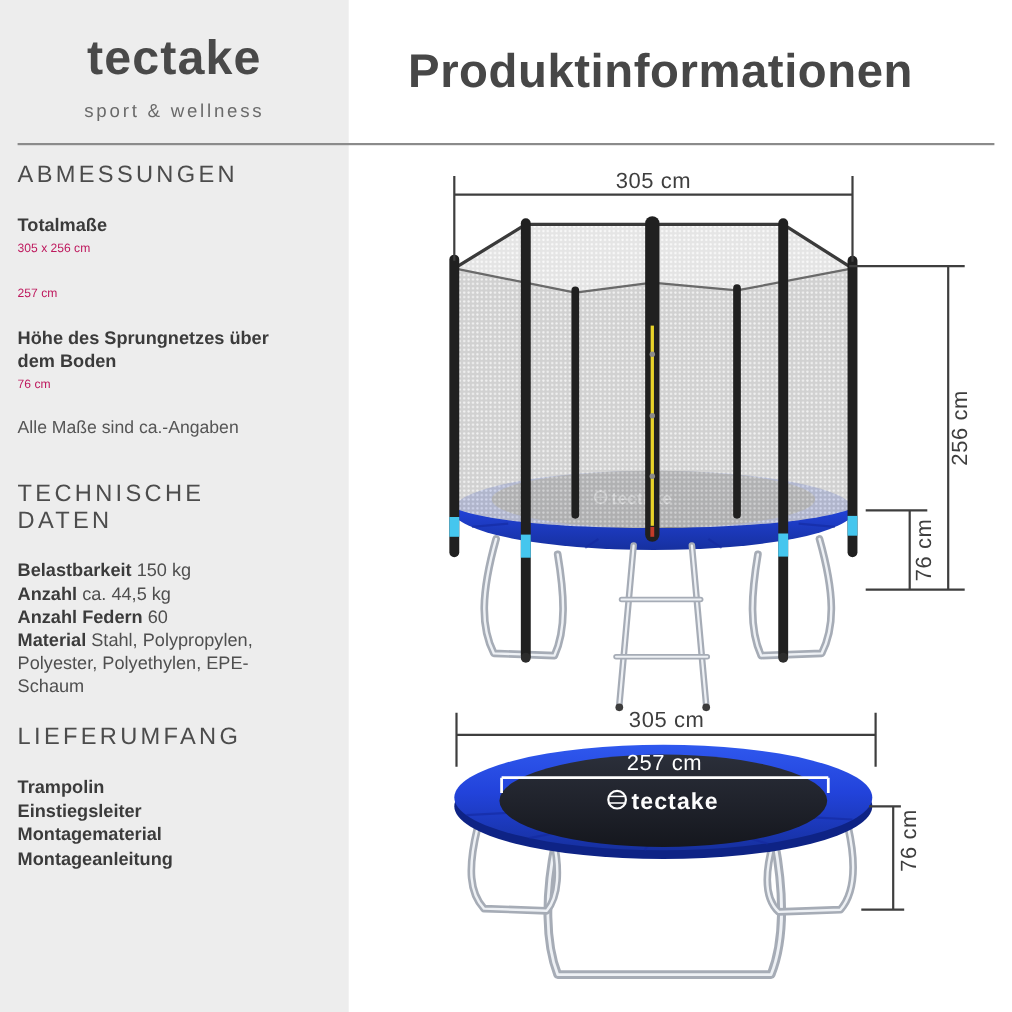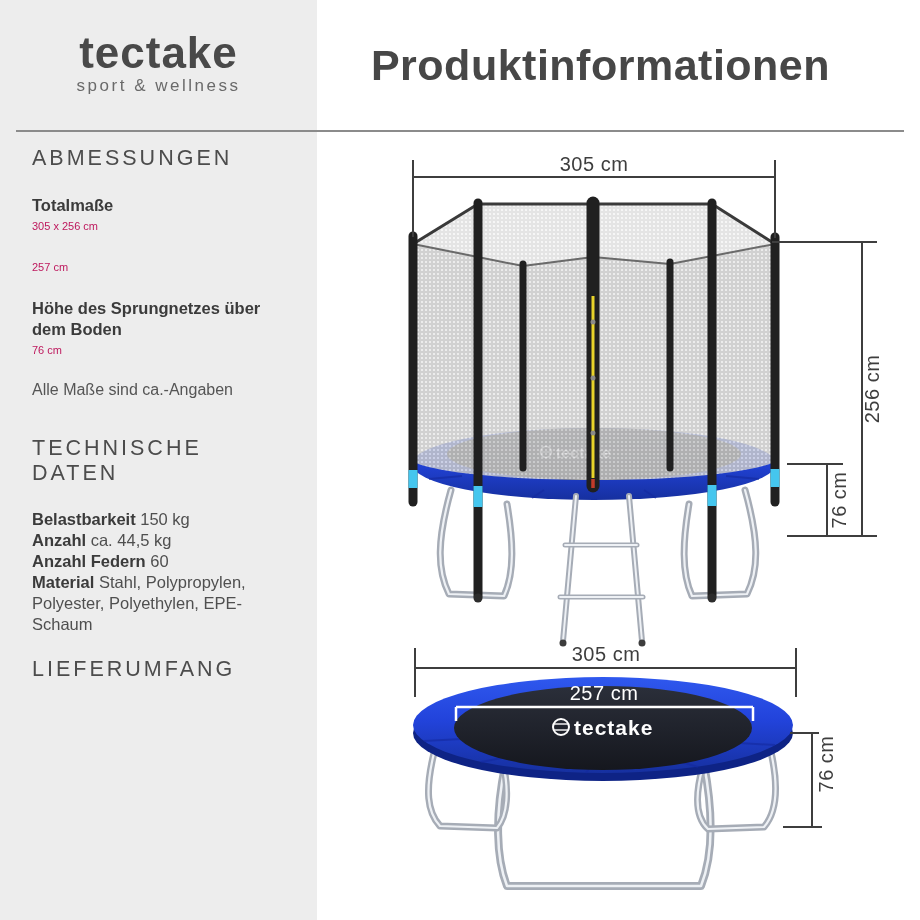--- a/index.html
+++ b/index.html
@@ -7,28 +7,28 @@
     width:920px;height:920px;position:relative;background:#ffffff;
     font-family:"Liberation Sans",sans-serif;overflow:hidden;
     -webkit-font-smoothing:antialiased;
   }
   .sidebar{
     position:absolute;left:0;top:0;width:317px;height:920px;
     background:#ededed;z-index:2;
   }
   .brand{position:absolute;top:30px;left:0;width:100%;text-align:center;}
   .brand-name{font-size:44px;font-weight:bold;color:#494949;line-height:1.05;letter-spacing:1px;}
-  .brand-sub{font-size:17px;color:#6a6a6a;letter-spacing:2.5px;margin-top:0;}
+  .brand-sub{font-size:17px;color:#6a6a6a;letter-spacing:2.5px;margin-top:15px;}
   .divider{position:absolute;top:130px;left:16px;width:888px;height:2px;background:#8b8b8b;z-index:3;}
   .title-wrap{
     position:absolute;left:317px;top:0;width:567px;height:130px;z-index:2;
     display:flex;align-items:center;justify-content:center;
   }
   .title{font-size:43px;font-weight:bold;color:#474747;letter-spacing:.5px;}
-  .content{position:absolute;left:32px;top:146px;width:260px;}
+  .content{position:absolute;left:16px;top:146px;width:260px;}
   .sec-heading{font-size:21.5px;font-weight:400;letter-spacing:3px;color:#4c4c4c;margin:0;}
   .dim-item{margin-top:24px;}
   .dim-item + .dim-item{margin-top:20px;}
   .dim-label{font-weight:bold;font-size:16.5px;color:#3b3b3b;line-height:21px;}
   .dim-value{font-size:11px;color:#be185d;line-height:21px;}
   .note{margin-top:20px;font-size:16px;color:#555555;}
   .sec-tech{margin-top:37px;}
   .specs{margin-top:23px;font-size:16.5px;color:#4f4f4f;line-height:21px;}
   .spec .lab{font-weight:bold;color:#3b3b3b;margin-top:20px;}
   .sec-lief{margin-top:22px;}
@@ -224,20 +224,26 @@
 
     <div class="specs">
       <div class="spec"><span class="lab">Belastbarkeit</span> <span>150 kg</span></div>
       <div class="spec"><span class="lab">Anzahl</span> <span>ca. 44,5 kg</span></div>
       <div class="spec"><span class="lab">Anzahl Federn</span> <span>60</span></div>
       <div class="spec"><span class="lab">Material</span> <span>Stahl, Polypropylen, Polyester,  Polyethylen, EPE-Schaum</span></div>
     </div>
 
     <h2 class="sec-heading sec-lief">LIEFERUMFANG</h2>
 
+    <div class="itemlist">
+      <div class="li-item">Trampolin</div>
+      <div class="li-item">Einstiegsleiter</div>
+      <div class="li-item">Montagematerial</div>
+      <div class="li-item">Montageanleitung</div>
+    </div>
   </div>
 </aside>
 
 <div class="title-wrap">
   <div class="title">Produktinformationen</div>
 </div>
 
 <div class="divider"></div>
 
 </body></html>

